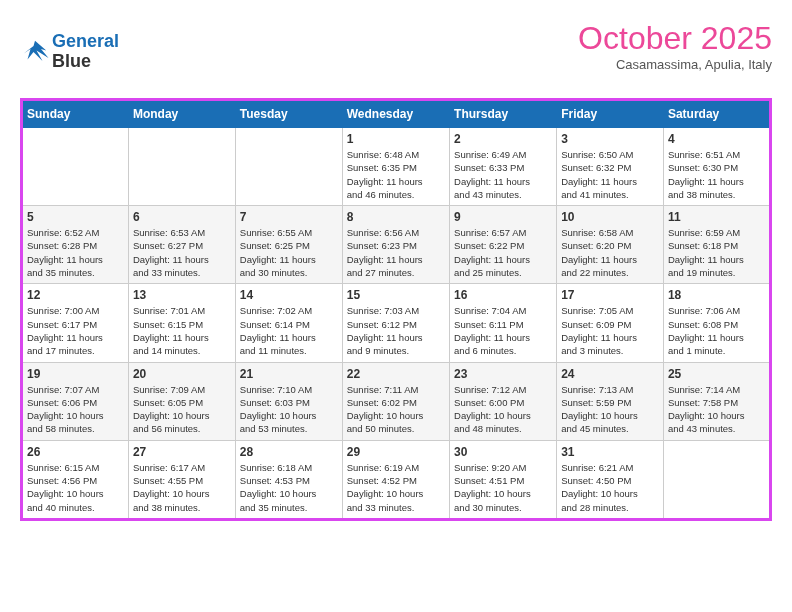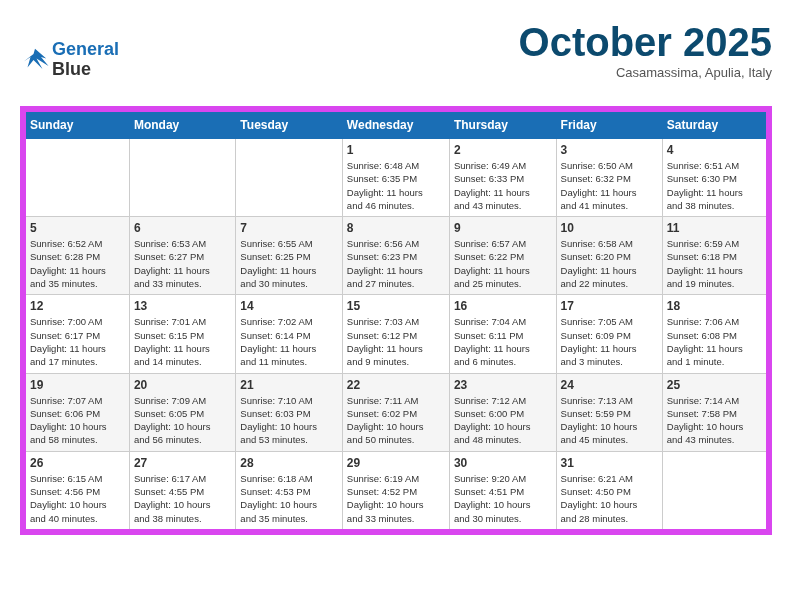--- a/index.html
+++ b/index.html
@@ -22,32 +22,32 @@
     }
     .logo-bird {
       width: 30px;
       height: 30px;
       margin-right: 2px;
     }
     .title-block {
       text-align: right;
     }
     .month-title {
-      font-size: 40px;
-      font-weight: bold;
-      color: #0c4a6e;
+      font-size: 32px;
+      font-weight: normal;
+      color: #ec4899;
     }
     .subtitle {
       font-size: 13px;
       color: #555;
     }
     .calendar {
       width: 100%;
       border-collapse: collapse;
-      border: 6px solid #d946ef;
+      border: 3px solid #d946ef;
       margin-top: 26px;
     }
     .calendar th {
       background-color: #1a6eb5;
       color: #fff;
       font-size: 12px;
       font-weight: bold;
       padding: 6px 4px;
       text-align: left;
       border: 1px solid #1a6eb5;

